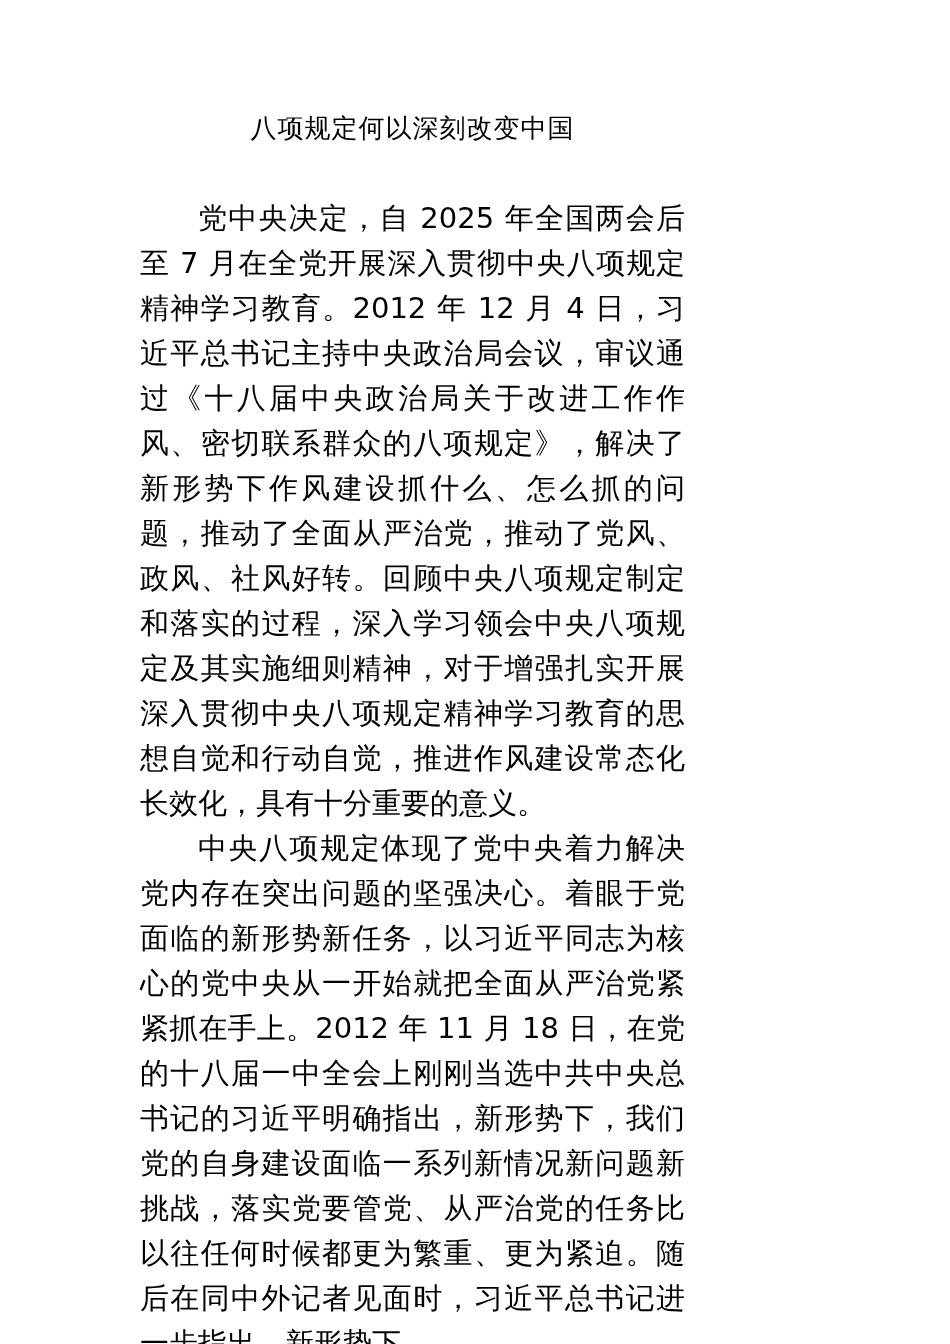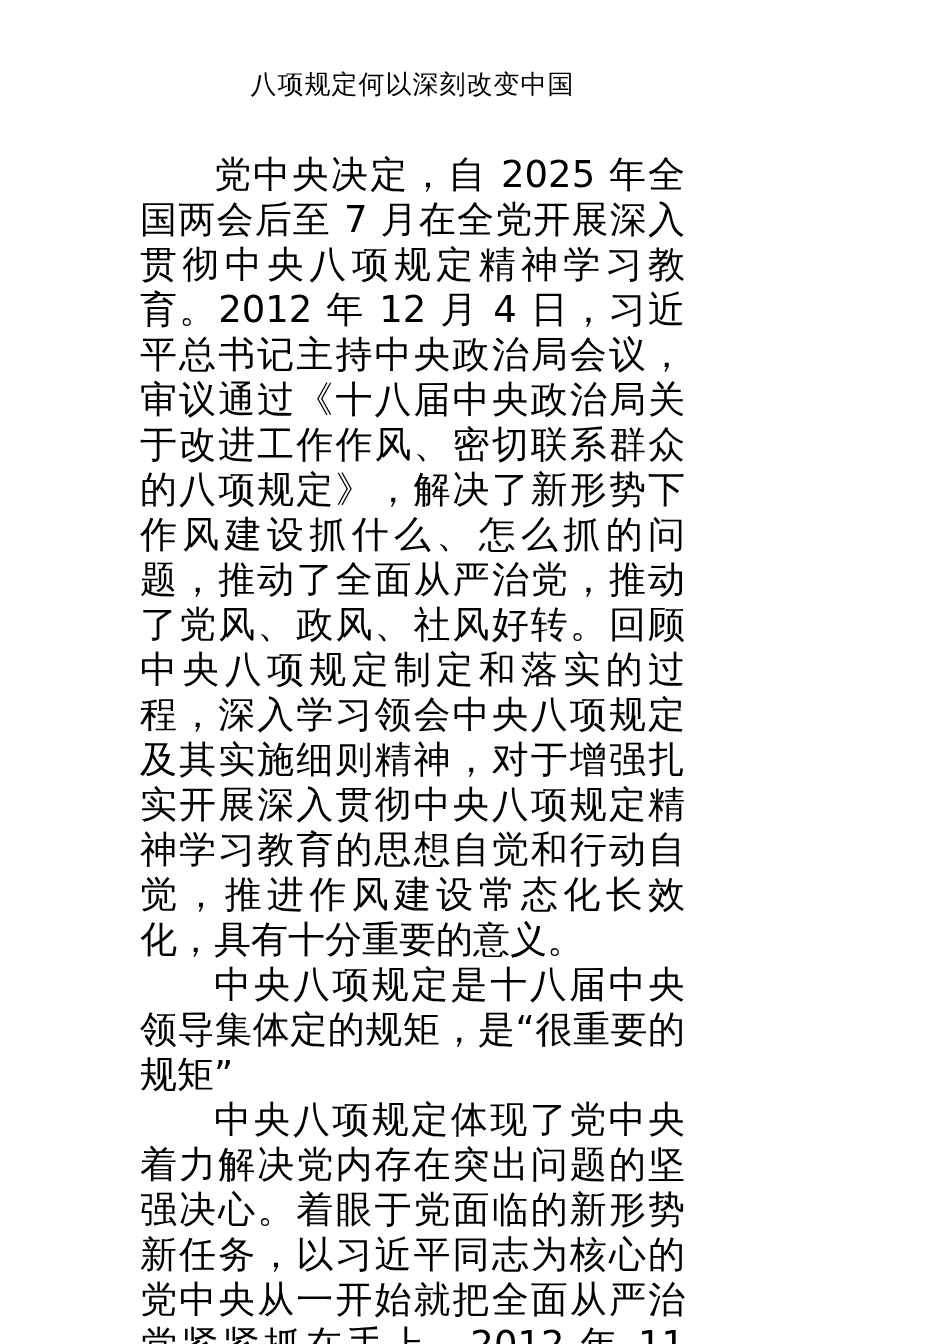--- a/index.html
+++ b/index.html
@@ -12,47 +12,46 @@
       height: 1344px;
       font-family: "DejaVu Sans", "Liberation Sans", sans-serif;
       color: #000000;
       -webkit-font-smoothing: antialiased;
     }
     .page {
       box-sizing: border-box;
       width: 825px;
       height: 1344px;
       background: #ffffff;
-      padding: 62px 140px 0 140px;
+      padding: 106px 140px 0 140px;
       overflow: hidden;
     }
     .doc-title {
       font-size: 26px;
       font-weight: 400;
       line-height: 45px;
       text-align: center;
       margin: 0 0 45px 0;
       letter-spacing: 1px;
     }
     .doc-paragraph {
-      font-size: 37px;
+      font-size: 29px;
       line-height: 45px;
       margin: 0;
       padding: 0;
       text-align: justify;
       text-justify: inter-ideograph;
       text-indent: 2em;
       word-break: normal;
       overflow-wrap: break-word;
     }
   </style>
 </head>
 <body>
 
 <div class="page">
   <h1 class="doc-title">八项规定何以深刻改变中国</h1>
 
   <p class="doc-paragraph">党中央决定，自 2025 年全国两会后至 7 月在全党开展深入贯彻中央八项规定精神学习教育。2012 年 12 月 4 日，习近平总书记主持中央政治局会议，审议通过《十八届中央政治局关于改进工作作风、密切联系群众的八项规定》，解决了新形势下作风建设抓什么、怎么抓的问题，推动了全面从严治党，推动了党风、政风、社风好转。回顾中央八项规定制定和落实的过程，深入学习领会中央八项规定及其实施细则精神，对于增强扎实开展深入贯彻中央八项规定精神学习教育的思想自觉和行动自觉，推进作风建设常态化长效化，具有十分重要的意义。</p>
 
-  <p class="doc-paragraph">中央八项规定是十八届中央领导集体定的规矩，是“很重要的规矩”</p>
 
   <p class="doc-paragraph">中央八项规定体现了党中央着力解决党内存在突出问题的坚强决心。着眼于党面临的新形势新任务，以习近平同志为核心的党中央从一开始就把全面从严治党紧紧抓在手上。2012 年 11 月 18 日，在党的十八届一中全会上刚刚当选中共中央总书记的习近平明确指出，新形势下，我们党的自身建设面临一系列新情况新问题新挑战，落实党要管党、从严治党的任务比以往任何时候都更为繁重、更为紧迫。随后在同中外记者见面时，习近平总书记进一步指出，新形势下，</p>
 </div>
 
 </body></html>

